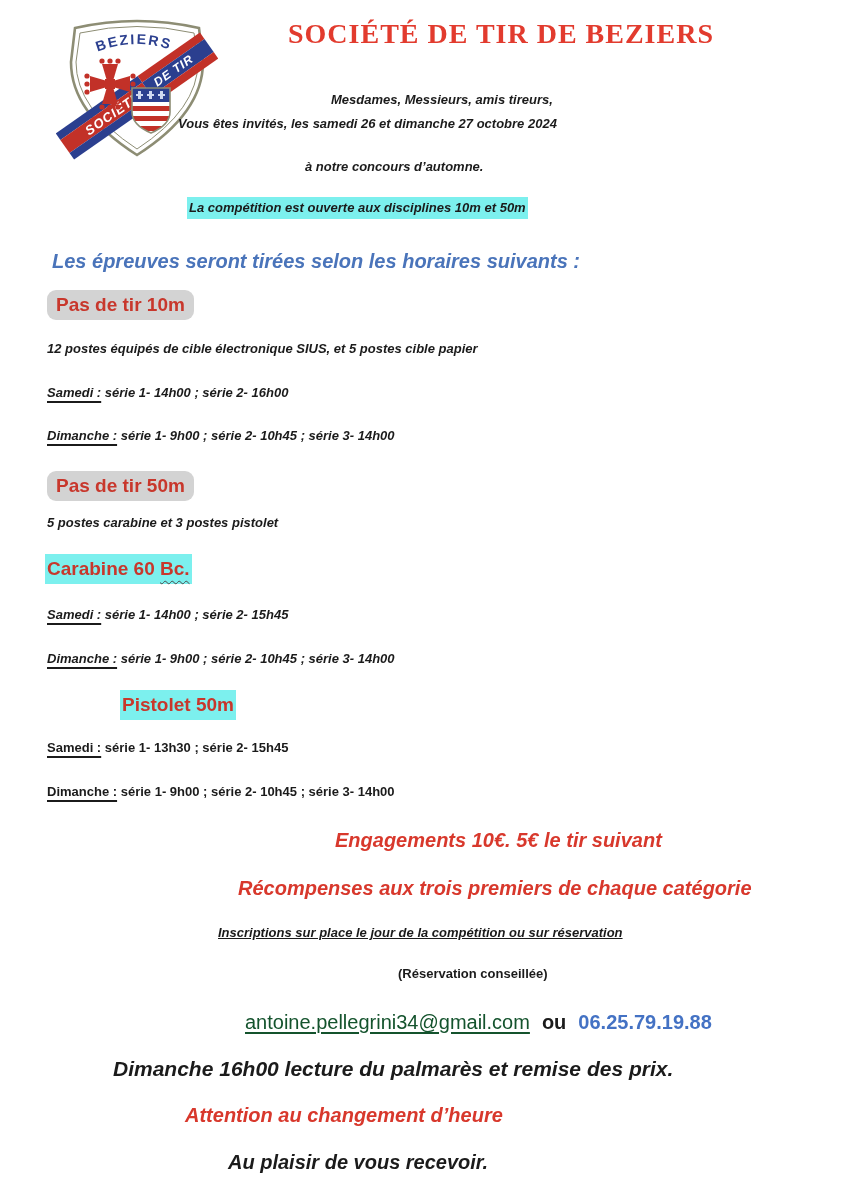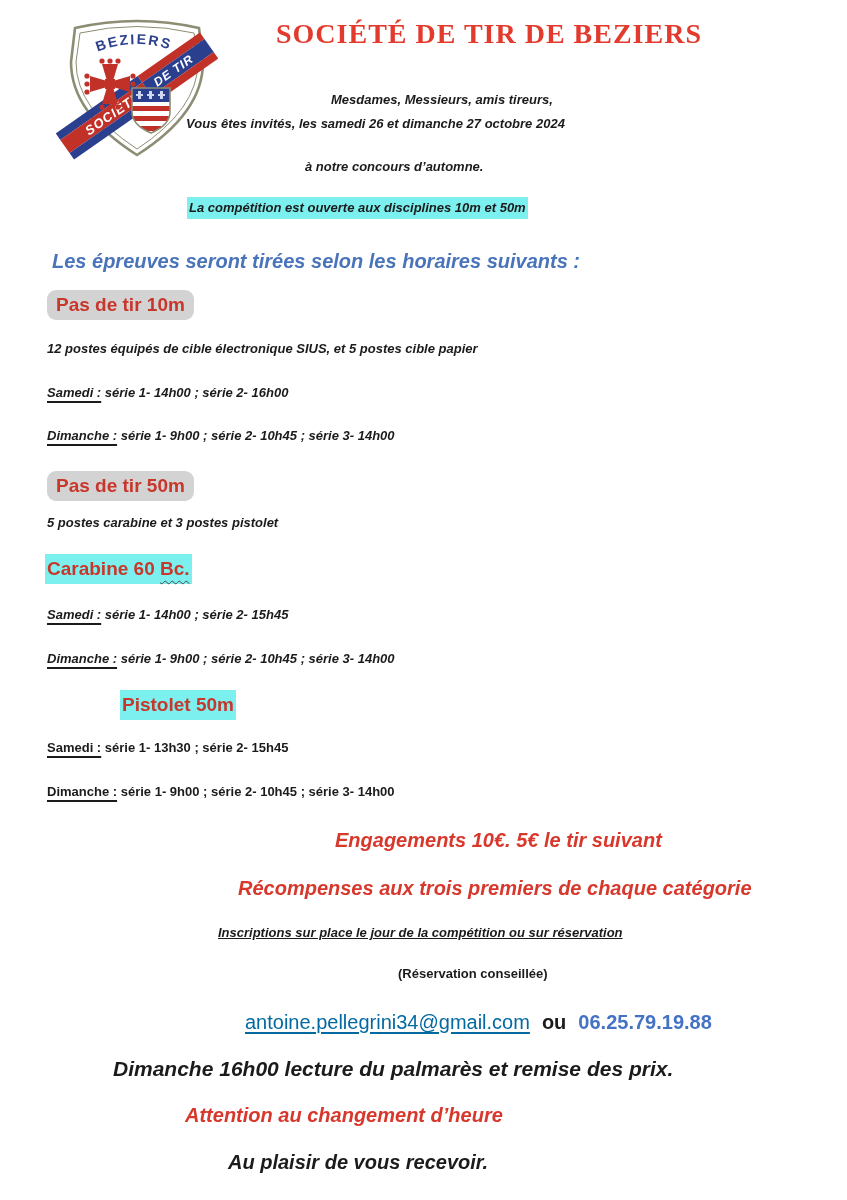--- a/index.html
+++ b/index.html
@@ -31,21 +31,21 @@
   .sec-red{color:#c8372c;font-size:19px;}
   .ul{text-decoration:underline;text-underline-offset:4px;text-decoration-thickness:2px;}
   .wavy{
     text-decoration-line:underline;
     text-decoration-style:wavy;
     text-decoration-color:#4a4a4a;
     text-decoration-thickness:1px;
     text-underline-offset:5px;
   }
   .email{
-    color:#0369a1;font-weight:normal;
+    color:#14532d;font-weight:normal;
     text-decoration:underline;text-underline-offset:3px;
     cursor:pointer;
   }
   .phone{color:#4472c4;font-weight:bold;}
   .sep{color:#1b1b1b;margin:0 12px;font-weight:bold;}
 </style>
 </head>
 <body>
 
 <div class="page">
@@ -104,24 +104,24 @@
               <rect x="91" y="82" width="7" height="2"></rect>
             <rect x="104" y="79" width="3" height="8"></rect>
               <rect x="102" y="82" width="7" height="2"></rect>
           </g>
         </g>
         <path d="M 76,76 h 38 v 24 q 0,13 -19,21 q -19,-8 -19,-21 Z" fill="none" stroke="#8d8d74" stroke-width="1.6"></path>
       </g>
     </svg>
   </div>
 
-  <div class="line title" style="left:276px;top:16px;text-align:center;">SOCIÉTÉ DE TIR DE BEZIERS</div>
+  <div class="line title" style="left:288px;top:16px;text-align:center;">SOCIÉTÉ DE TIR DE BEZIERS</div>
 
   <div class="line it fs19" style="left:331px;top:92px;">Mesdames, Messieurs, amis tireurs,</div>
-  <div class="line it fs19" style="left:186px;top:116px;">Vous êtes invités, les samedi 26 et dimanche 27 octobre 2024</div>
+  <div class="line it fs19" style="left:178px;top:116px;">Vous êtes invités, les samedi 26 et dimanche 27 octobre 2024</div>
   <div class="line it fs19" style="left:305px;top:159px;">à notre concours d’automne.</div>
   <div class="line" style="left:187px;top:197px;">
     <span class="hl-cyan it fs19">La compétition est ouverte aux disciplines 10m et 50m</span>
   </div>
 
   <div class="line it blue-head" style="left:52px;top:249px;">Les épreuves seront tirées selon les horaires suivants :</div>
 
   <div class="line" style="left:47px;top:290px;">
     <span class="hl-gray sec-red">Pas de tir 10m</span>
   </div>

